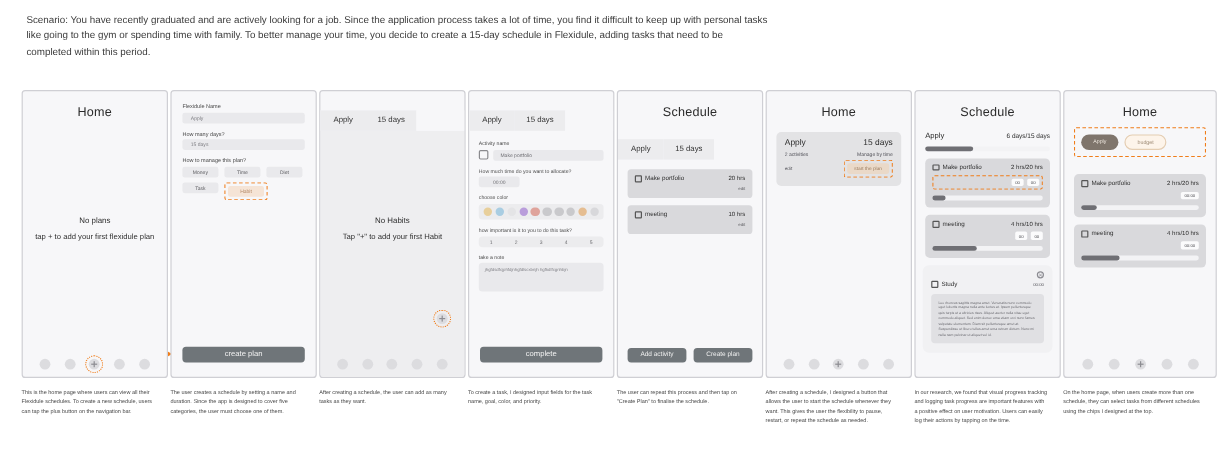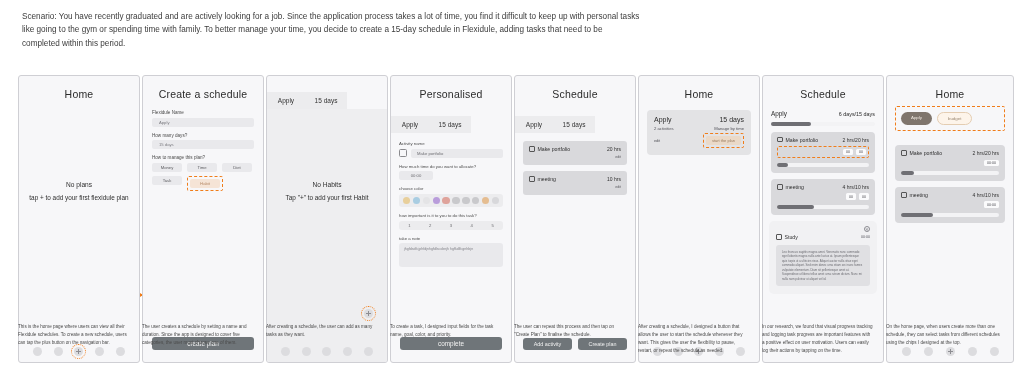--- a/index.html
+++ b/index.html
@@ -12,21 +12,21 @@
   }
   .scenario {
     position: absolute; left: 22px; top: 10px; width: 620px;
     font-size: 8.2px; line-height: 1.62; color: #3c3c3c;
   }
   .flow { position: absolute; left: 0; top: 75px; width: 1024px; height: 300px; }
 
   .col { position: absolute; top: 0; width: 122px; }
   .phone {
     position: relative;
-    width: 122px; height: 288px;
+    width: 122px; height: 240px;
     background: #f7f7f9;
     border: 1px solid #cfcfd4;
     border-radius: 3px;
     overflow: hidden;
   }
   .phone.w8 { width: 128px; }
   .col.w8 { width: 128px; }
 
   .screen-title {
     text-align: center; font-size: 10.5px; color: #2b2b2b;
@@ -254,21 +254,20 @@
           </div>
         <div class="dot"></div>
         <div class="dot"></div>
       </div>
     </div>
     <div class="caption">This is the home page where users can view all their Flexidule schedules. To create a new schedule, users can tap the plus button on the navigation bar.</div>
   </div>
 
   <div class="col" style="left:142px;">
     <div class="phone">
-      <div class="screen-title">Create a schedule</div>
       <div class="form">
         <div class="flabel">Flexidule Name</div>
         <div class="finput">Apply</div>
         <div class="flabel">How many days?</div>
         <div class="finput">15 days</div>
         <div class="flabel">How to manage this plan?</div>
         <div class="chips">
           <div class="chip">Money</div>
           <div class="chip">Time</div>
           <div class="chip">Diet</div>
@@ -304,21 +303,20 @@
         <div class="dot"></div>
         <div class="dot"></div>
         <div class="dot"></div>
       </div>
     </div>
     <div class="caption">After creating a schedule, the user can add as many tasks as they want.</div>
   </div>
 
   <div class="col" style="left:390px;">
     <div class="phone">
-      <div class="screen-title">Personalised</div>
       <div class="tabbar">
         <div class="tab t1">Apply</div>
         <div class="tab t2">15 days</div>
         <div class="spacer"></div>
       </div>
       <div class="pform">
         <div class="plabel">Activity name</div>
         <div class="prow">
           <div class="picon"></div>
           <div class="pinput">Make portfolio</div>

